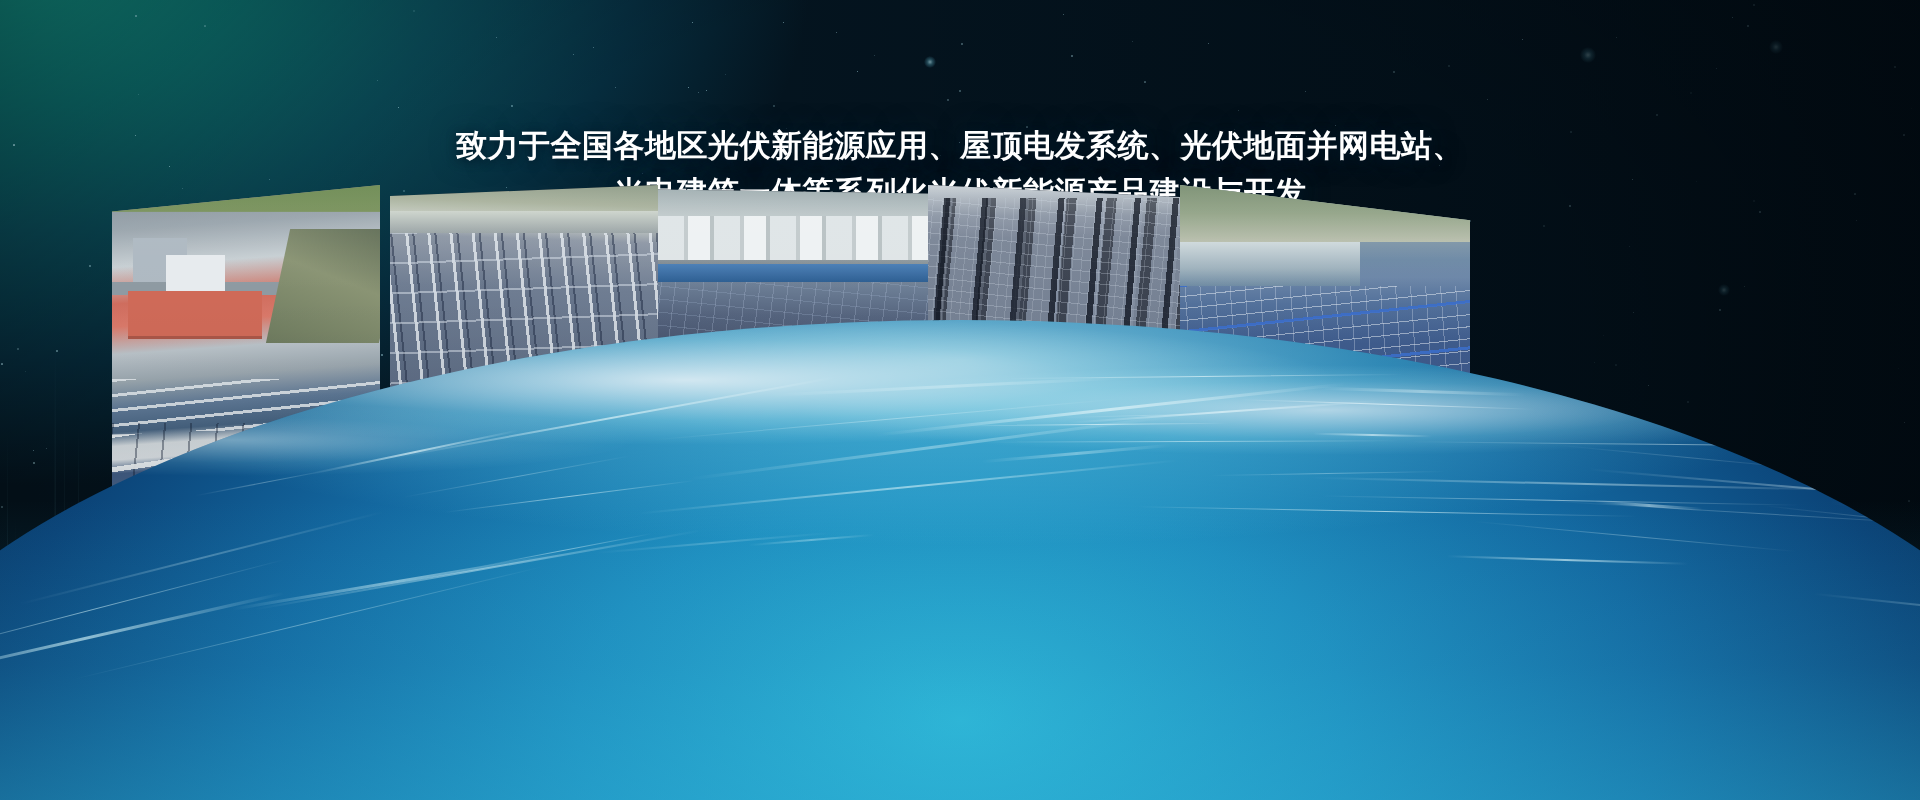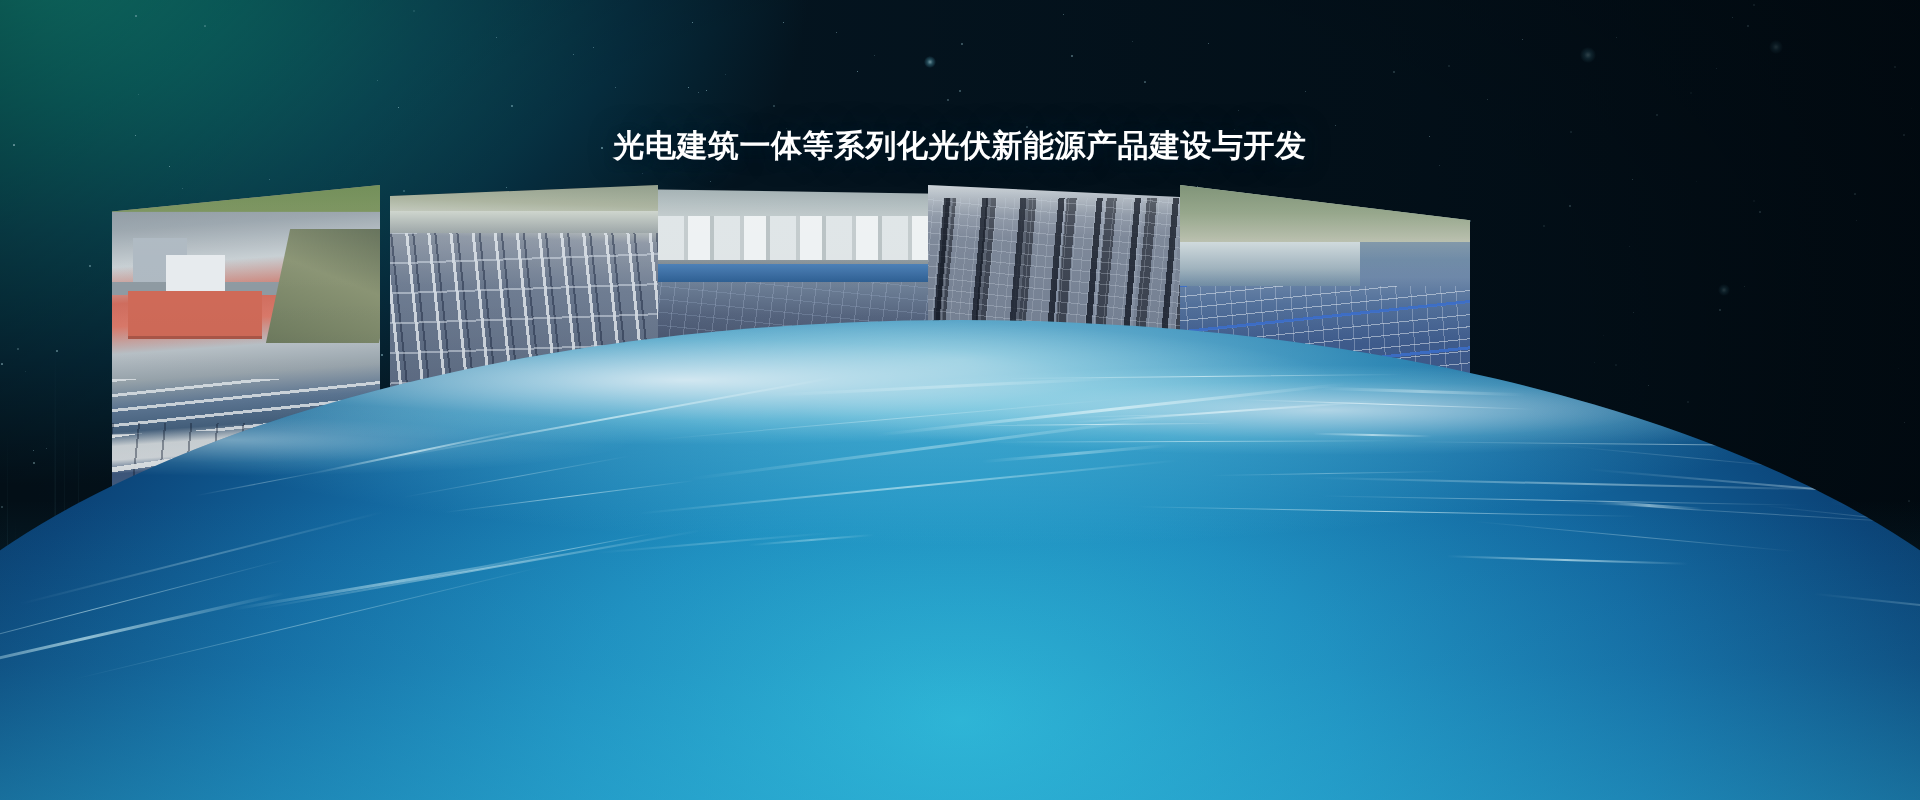--- a/index.html
+++ b/index.html
@@ -583,20 +583,21 @@
       <span class="ray" style="left:15px;height:218px;opacity:0.43"></span>
       <span class="ray" style="left:64px;height:319px;opacity:0.53"></span>
       <span class="ray" style="left:126px;height:397px;opacity:0.69"></span>
       <span class="ray" style="left:126px;height:205px;opacity:0.58"></span>
       <span class="ray" style="left:248px;height:405px;opacity:0.20"></span>
     </div>
   <div class="bg-vignette"></div>
   <div class="bg-rightdark"></div>
 
   <div class="headline">
+    <span class="ln">致力于全国各地区光伏新能源应用、屋顶电发系统、光伏地面并网电站、</span>
     <span class="ln">光电建筑一体等系列化光伏新能源产品建设与开发</span>
   </div>
 
   <div class="strip">
 
     <div class="card c1">
       <div class="photo p1">
         <div class="road"></div>
           <div class="b-grey"></div>
           <div class="b-white"></div>

